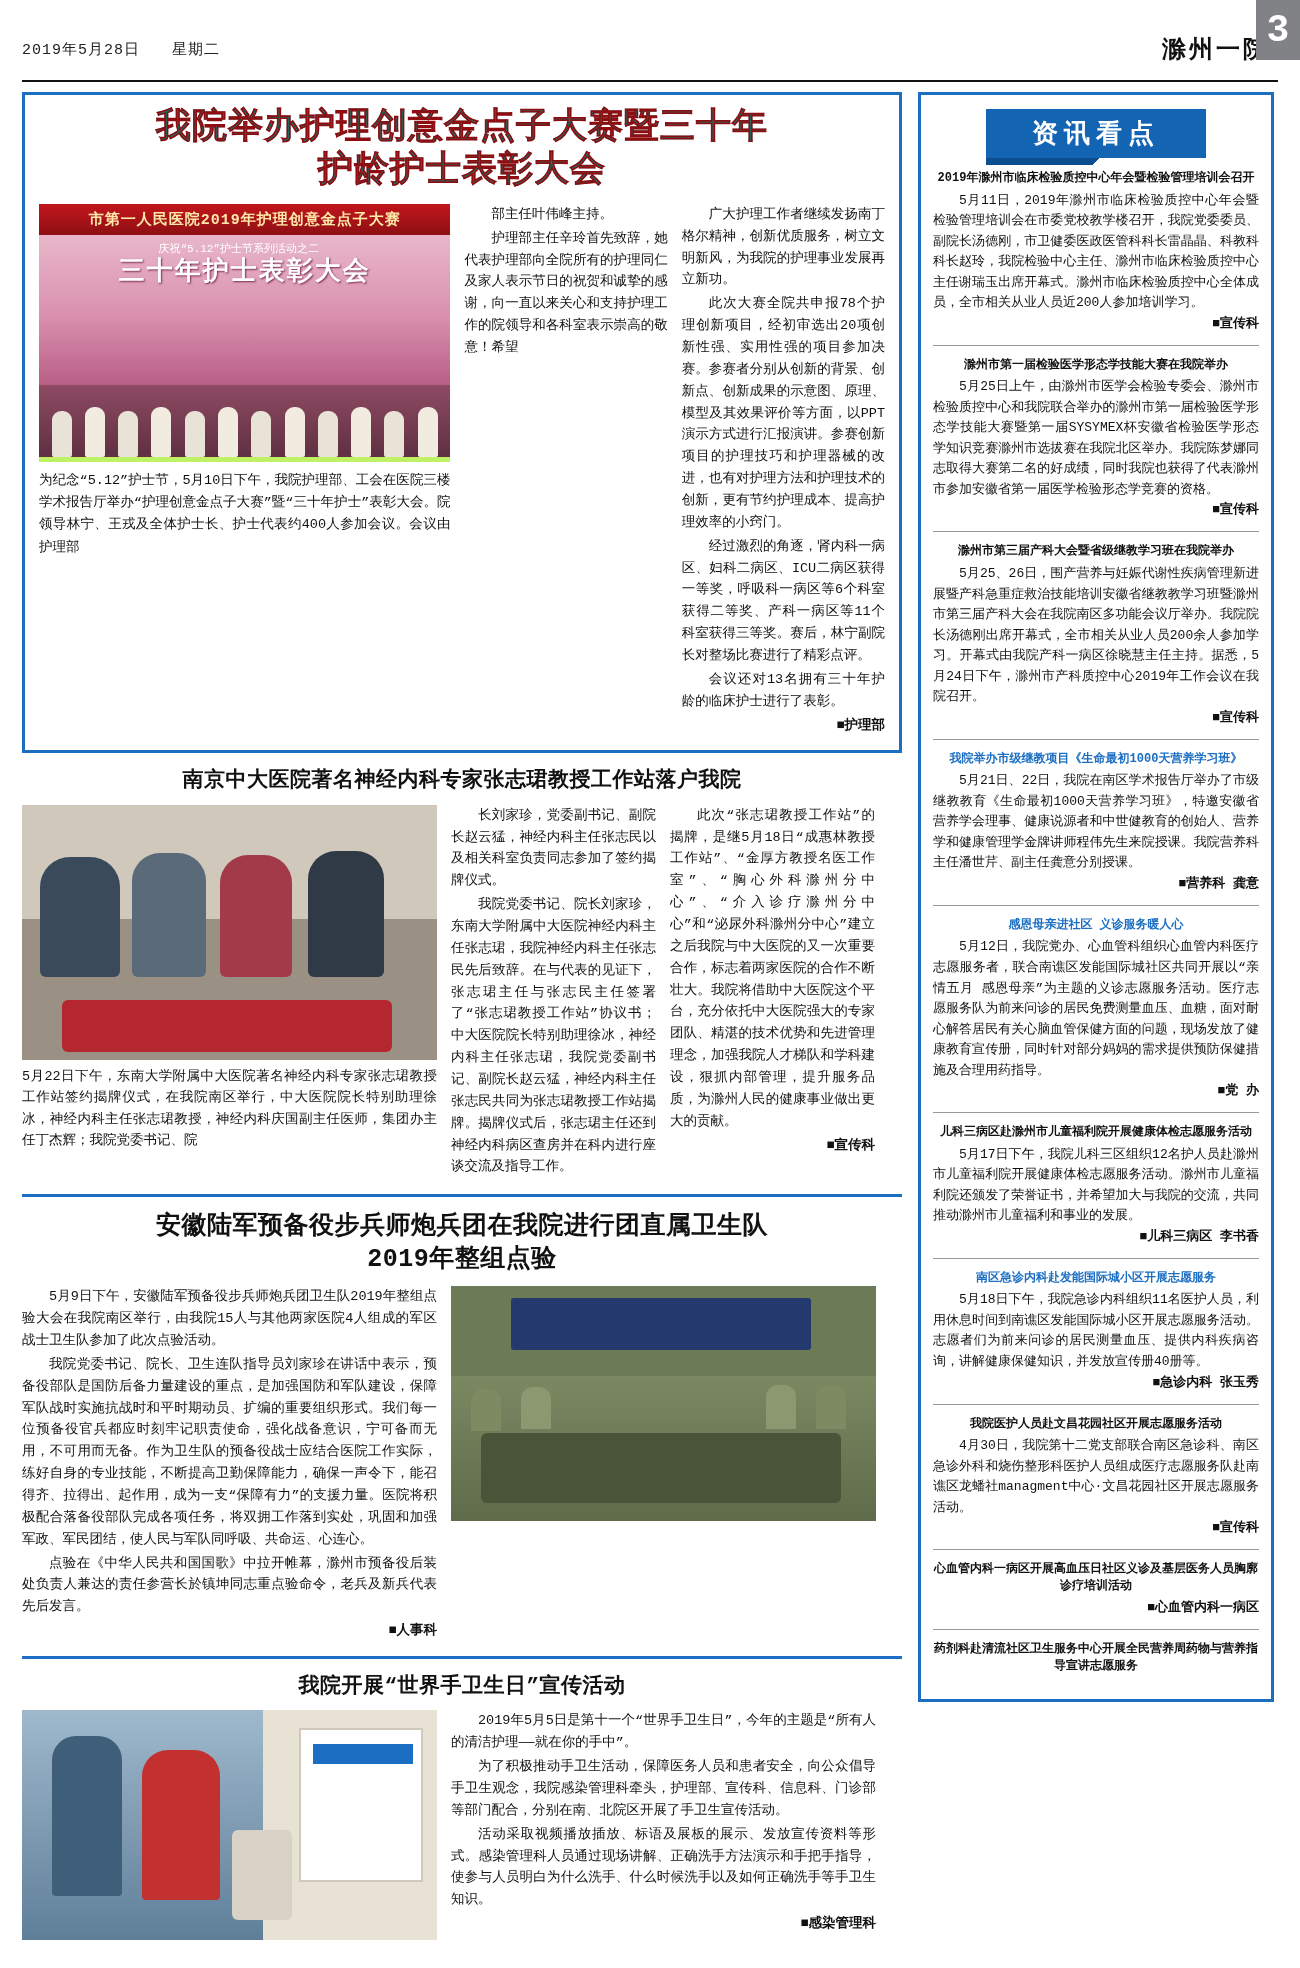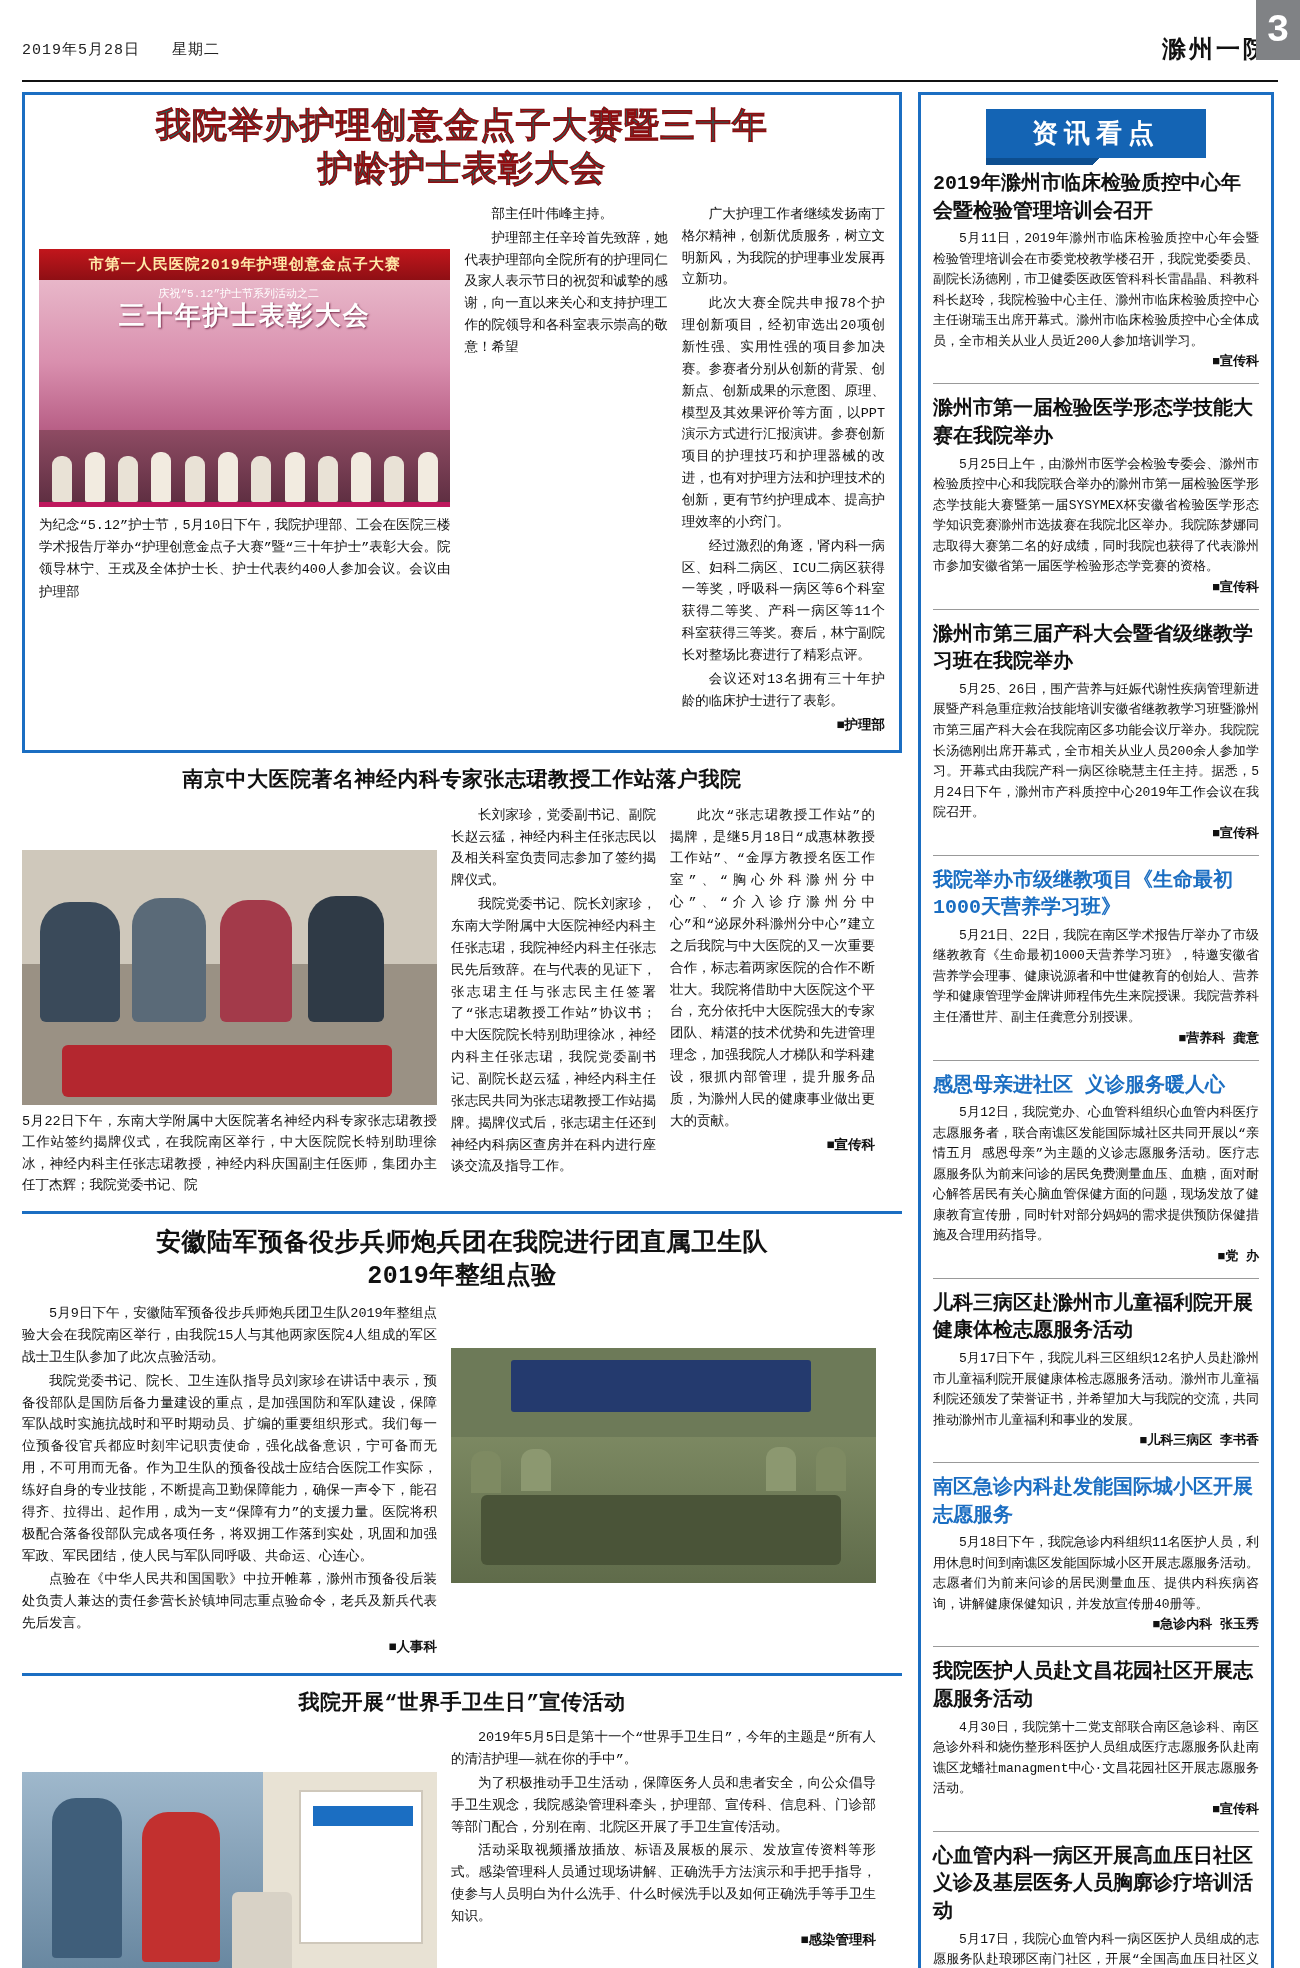--- a/index.html
+++ b/index.html
@@ -34,21 +34,21 @@
   
   .boxed{border:3px solid #1b6ec2;padding:12px 14px 14px 14px;}
   .headline-red{
     color:#0f766e;font-weight:bold;font-size:35px;line-height:1.24;text-align:center;
     letter-spacing:1px;
     -webkit-text-stroke:0.6px #8f0d10;
   }
   .art-body{display:flex;gap:14px;margin-top:10px;}
   .art-left{width:415px;}
   .photo{
-    width:100%;background:#be185d;position:relative;overflow:hidden;margin-top:45px;
+    width:100%;background:#bef264;position:relative;overflow:hidden;
   }
   .cap{font-size:13.5px;line-height:1.65;margin-top:8px;text-align:justify;}
   .txt{font-size:13.5px;line-height:1.62;text-align:justify;}
   .txt p{margin:0 0 2px 0;text-indent:2em;}
   .sig{text-align:right;font-weight:bold;}
 
   
   .headline-dark{
     font-size:21px;font-weight:bold;text-align:center;line-height:1.3;margin:14px 0 10px 0;
     letter-spacing:0.5px;
@@ -61,21 +61,21 @@
   .rhead{
     background:#1464b4;color:#fff;font-size:26px;font-weight:bold;letter-spacing:6px;
     text-align:center;padding:7px 10px;margin:4px auto 12px auto;width:200px;
     position:relative;
   }
   .rhead:after{
     content:"";position:absolute;left:0;right:0;bottom:-7px;height:7px;
     background:linear-gradient(135deg,#0d4e8f 50%,transparent 50%) ;
   }
   .ritem{margin-bottom:13px;}
-  .rtitle{font-size:20px;font-weight:bold;text-align:left;line-height:1.38;margin-bottom:4px;}
+  .rtitle{font-size:12px;font-weight:bold;text-align:center;line-height:1.38;margin-bottom:4px;}
   .rtitle.blue{color:#1b6ec2;}
   .rtext{font-size:13px;line-height:1.58;text-align:justify;}
   .rtext p{margin:0;text-indent:2em;}
   .rsig{text-align:right;font-weight:bold;font-size:13px;}
   .rline{height:1px;background:#999;margin:10px 0 11px 0;}
 
   
   .ph-banner{
     background:linear-gradient(#c2161c,#8e0f14);
     color:#ffe9a8;font-weight:bold;text-align:center;
@@ -333,23 +333,20 @@
           <div class="rtitle">我院医护人员赴文昌花园社区开展志愿服务活动</div>
           <div class="rtext">
               <p>4月30日，我院第十二党支部联合南区急诊科、南区急诊外科和烧伤整形科医护人员组成医疗志愿服务队赴南谯区龙蟠社managment中心·文昌花园社区开展志愿服务活动。</p>
             </div>
           <div class="rsig">■宣传科</div>
         </div>
         <div class="rline"></div>
 
         <div class="ritem">
           <div class="rtitle">心血管内科一病区开展高血压日社区义诊及基层医务人员胸廓诊疗培训活动</div>
-          <div class="rtext">
-              <p>5月17日，我院心血管内科一病区医护人员组成的志愿服务队赴琅琊区南门社区，开展“全国高血压日社区义诊”志愿服务活动，并来到我院胸痛中心建设网络医院之一的南门街道社区卫生服务中心，开展“胸痛患者的鉴别诊断和危险分层”知识培训，心内科主任周利民还就胸痛救治进行了授课。</p>
-            </div>
           <div class="rsig">■心血管内科一病区</div>
         </div>
         <div class="rline"></div>
 
         <div class="ritem">
           <div class="rtitle">药剂科赴清流社区卫生服务中心开展全民营养周药物与营养指导宣讲志愿服务</div>
 
         </div>
 
       </div>

